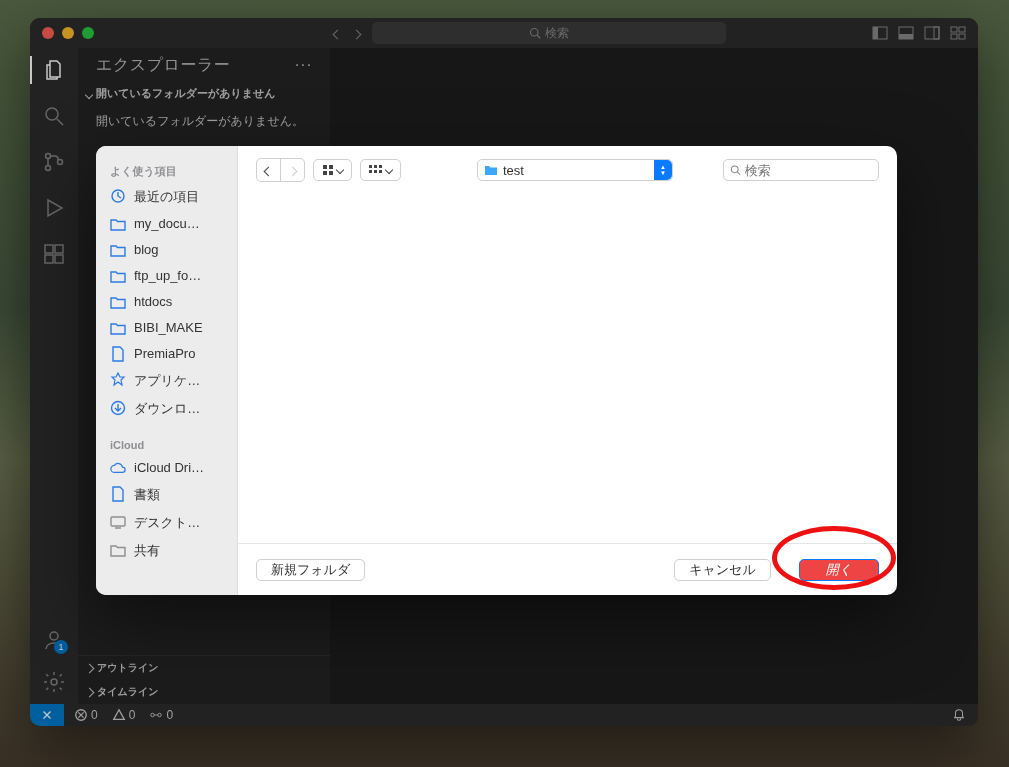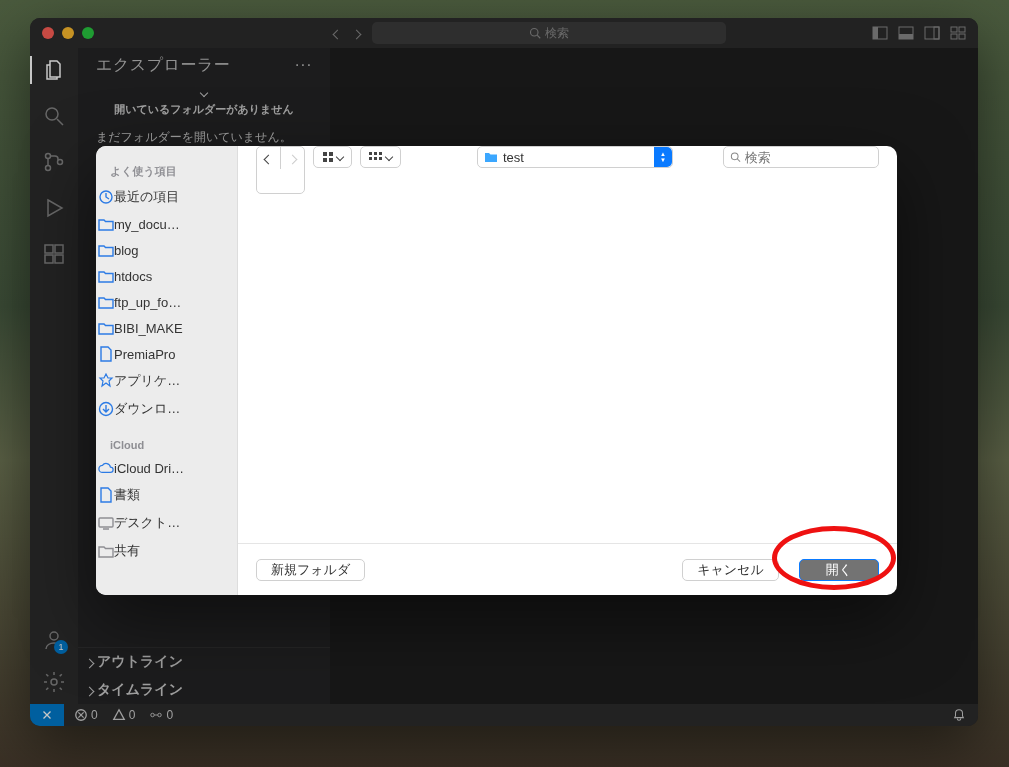--- a/index.html
+++ b/index.html
@@ -25,56 +25,56 @@
 .activity-bar { position: absolute; left: 0; top: 30px; bottom: 22px; width: 48px; background: #2c2c2c; display: flex; flex-direction: column; align-items: center; padding-top: 10px; gap: 22px; }
 .activity-bar .bottom { margin-top: auto; margin-bottom: 10px; display: flex; flex-direction: column; gap: 18px; align-items: center; }
 .act-icon { width: 24px; height: 24px; color: #858585; display: flex; align-items: center; justify-content: center; position: relative; }
 .act-icon.active { color: #fff; }
 .act-bar { position: absolute; left: -12px; top: -2px; width: 2px; height: 28px; background: #fff; }
 .badge { position: absolute; right: -2px; bottom: -2px; background: #007acc; color: #fff; font-size: 9px; border-radius: 8px; min-width: 14px; height: 14px; display: flex; align-items: center; justify-content: center; }
 
 
 .explorer { position: absolute; left: 48px; top: 30px; bottom: 22px; width: 252px; background: #252526; color: #cccccc; display: flex; flex-direction: column; }
 .exp-header { height: 34px; display: flex; align-items: center; padding: 0 18px; font-size: 16px; letter-spacing: .5px; color: #bbb; justify-content: space-between; }
-.exp-section { font-size: 11px; font-weight: 700; color: #ccc; padding: 4px 8px; display: flex; align-items: center; gap: 4px; flex-direction: column; }
+.exp-section { font-size: 11px; font-weight: 700; color: #ccc; padding: 4px 8px; display: flex; align-items: center; gap: 4px; }
 .exp-body { padding: 8px 18px; font-size: 12px; color: #ccc; }
 .exp-bottom { border-top: 1px solid rgba(255,255,255,.05); }
-.exp-collapsed { font-size: 14px; font-weight: 700; padding: 5px 8px; color: #ccc; display: flex; align-items: center; gap: 4px; }
+.exp-collapsed { font-size: 10px; font-weight: 700; padding: 5px 8px; color: #ccc; display: flex; align-items: center; gap: 4px; }
 
 
 .status-bar { position: absolute; bottom: 0; left: 0; right: 0; height: 22px; background: #2c2c2c; display: flex; align-items: center; font-size: 12px; color: #ccc; }
 .status-remote { width: 34px; height: 22px; background: #007acc; display: flex; align-items: center; justify-content: center; }
 .status-items { display: flex; gap: 14px; margin-left: 10px; align-items: center; }
 .status-right { margin-left: auto; margin-right: 12px; }
 
 
 .dialog { position: absolute; top: 146px; left: 96px; width: 801px; height: 449px; background: #fff; border-radius: 10px; box-shadow: 0 25px 70px rgba(0,0,0,.5); z-index: 50; display: flex; overflow: hidden; }
 .dlg-sidebar { width: 142px; height: 100%; background: #ececec; border-right: 1px solid #ddd; overflow-y: auto; padding: 10px 0; position: relative; }
 .dlg-sidebar::-webkit-scrollbar { width: 7px; }
 .dlg-sidebar::-webkit-scrollbar-thumb { background: #c0c0c0; border-radius: 4px; }
 .sb-section { font-size: 11px; color: #8e8e93; font-weight: 600; padding: 4px 14px; margin-top: 4px; }
-.sb-item { display: flex; align-items: center; gap: 0; padding: 5px 2px; font-size: 13px; color: #333; cursor: default; }
+.sb-item { display: flex; gap: 8px; padding: 5px 14px; font-size: 13px; color: #333; cursor: default; }
 .sb-icon { width: 16px; height: 16px; display: flex; align-items: center; justify-content: center; color: #2c7be5; flex-shrink: 0; }
 .sb-icon.gray { color: #8e8e93; }
 
 .dlg-main { flex: 1; display: flex; flex-direction: column; }
-.dlg-toolbar { height: 48px; display: flex; padding: 0 18px; gap: 8px; }
+.dlg-toolbar { height: 48px; display: flex; align-items: center; padding: 17px 18px; gap: 8px; }
 .tb-group { display: flex; border: 1px solid #d0d0d0; border-radius: 5px; background: #fff; }
 .tb-btn { height: 22px; padding: 0 8px; display: flex; align-items: center; justify-content: center; color: #444; }
 .tb-btn + .tb-btn { border-left: 1px solid #d0d0d0; }
 .tb-single { border: 1px solid #d0d0d0; border-radius: 5px; background: #fff; height: 22px; padding: 0 8px; display: flex; align-items: center; gap: 3px; color: #444; }
 .path-pill { display: flex; align-items: center; background: #fff; border: 1px solid #d0d0d0; border-radius: 5px; height: 22px; min-width: 196px; position: relative; padding: 0 24px 0 6px; gap: 5px; color: #333; font-size: 13px; }
 .path-pill .arrows { position: absolute; right: 0; top: 0; bottom: 0; width: 18px; background: #0a7aff; border-radius: 0 5px 5px 0; display: flex; flex-direction: column; align-items: center; justify-content: center; color: #fff; font-size: 6px; line-height: 6px; }
 .dlg-search { display: flex; align-items: center; background: #fff; border: 1px solid #d0d0d0; border-radius: 5px; height: 22px; width: 156px; padding: 0 6px; gap: 4px; color: #888; font-size: 13px; }
 .dlg-search input { border: none; outline: none; width: 100%; font-size: 13px; }
 
 .dlg-content { flex: 1; background: #fff; }
-.dlg-footer { height: 52px; border-top: 1px solid #e5e5e5; display: flex; align-items: center; padding: 0 18px; gap: 20px; }
+.dlg-footer { height: 52px; border-top: 1px solid #e5e5e5; display: flex; align-items: center; padding: 0 18px; gap: 28px; }
 .dlg-btn { height: 22px; padding: 0 14px; border: 1px solid #d0d0d0; border-radius: 5px; background: #fff; font-size: 13px; display: flex; align-items: center; color: #333; }
-.dlg-btn.primary { background: #737373; border-color: #0a7aff; color: #fff; padding: 0 26px; }
+.dlg-btn.primary { background: #ef4444; border-color: #0a7aff; color: #fff; padding: 0 26px; font-style: italic; }
 .spacer { flex: 1; }
 
 
 .highlight { position: absolute; border: 5px solid #e11; border-radius: 50%; pointer-events: none; z-index: 60; }
 
 .chev::before { content: ''; display: inline-block; width: 6px; height: 6px; border-right: 1.4px solid currentColor; border-bottom: 1.4px solid currentColor; transform: rotate(-45deg); }
 .chev.left::before { transform: rotate(135deg); }
 .chev.down::before { transform: rotate(45deg); width: 5px; height: 5px; }
 svg { display: block; }
 </style>
@@ -176,21 +176,21 @@
   <div class="explorer">
     <div class="exp-header">
       <span>エクスプローラー</span>
       <span>···</span>
     </div>
     <div class="exp-section">
       <span class="chev down"></span>
       <span>開いているフォルダーがありません</span>
     </div>
     <div class="exp-body">
-      <span>まだフォルダーを開いていません。</span>
+      <span>開いているフォルダーがありません。</span>
     </div>
     <div style="flex:1"></div>
     <div class="exp-bottom">
       <div class="exp-collapsed">
         <span class="chev"></span>
         <span>アウトライン</span>
       </div>
       <div class="exp-collapsed">
         <span class="chev"></span>
         <span>タイムライン</span>
@@ -266,29 +266,29 @@
             </svg>
           </span>
           <span>blog</span>
         </div>
         <div class="sb-item">
           <span class="sb-icon">
             <svg width="16" height="13" viewBox="0 0 16 13">
               <path d="M1 2h5l1.5 1.5H15V12H1z" fill="none" stroke="currentColor" stroke-width="1.4"></path>
             </svg>
           </span>
+          <span>ftp_up_fo…</span>
+        </div>
+        <div class="sb-item">
+          <span class="sb-icon">
+            <svg width="16" height="13" viewBox="0 0 16 13">
+              <path d="M1 2h5l1.5 1.5H15V12H1z" fill="none" stroke="currentColor" stroke-width="1.4"></path>
+            </svg>
+          </span>
           <span>htdocs</span>
-        </div>
-        <div class="sb-item">
-          <span class="sb-icon">
-            <svg width="16" height="13" viewBox="0 0 16 13">
-              <path d="M1 2h5l1.5 1.5H15V12H1z" fill="none" stroke="currentColor" stroke-width="1.4"></path>
-            </svg>
-          </span>
-          <span>ftp_up_fo…</span>
         </div>
         <div class="sb-item">
           <span class="sb-icon">
             <svg width="16" height="13" viewBox="0 0 16 13">
               <path d="M1 2h5l1.5 1.5H15V12H1z" fill="none" stroke="currentColor" stroke-width="1.4"></path>
             </svg>
           </span>
           <span>BIBI_MAKE</span>
         </div>
         <div class="sb-item">

